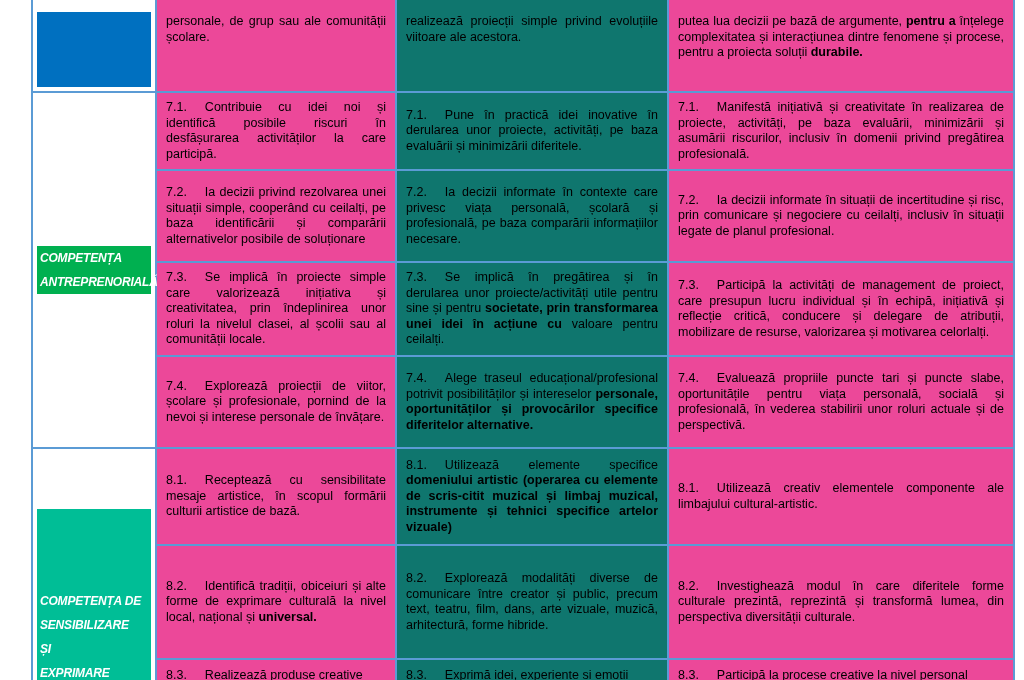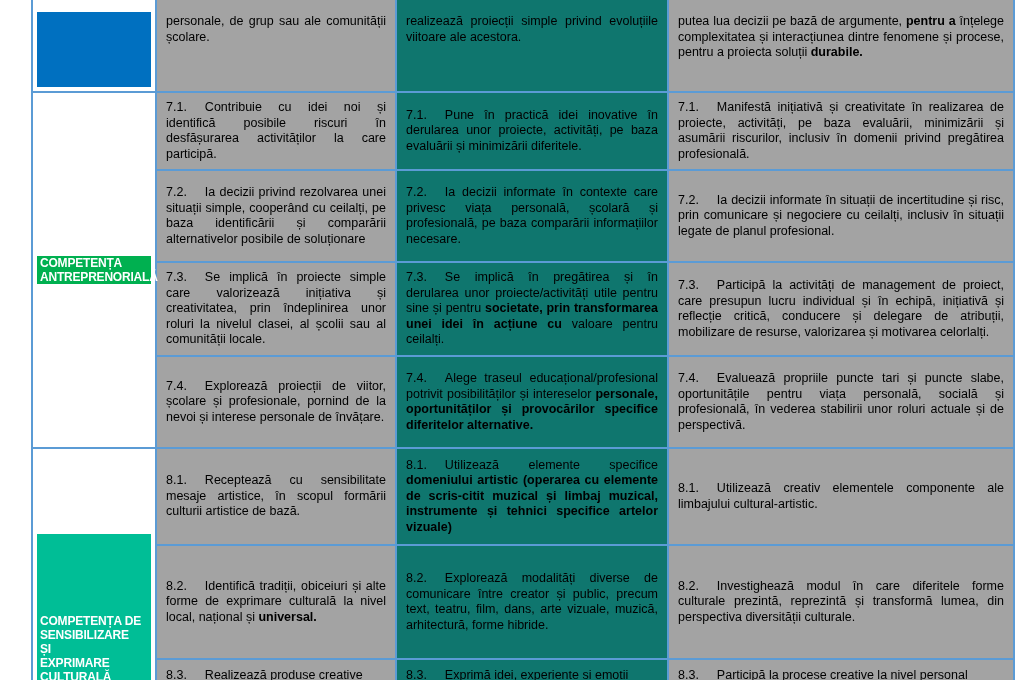--- a/index.html
+++ b/index.html
@@ -11,37 +11,37 @@
   td { border: 2px solid #5B9BD5; vertical-align: middle; }
   tr.first td { border-top: 0; }
 
   tr.h92  { height: 92px; }
   tr.h78  { height: 78px; }
   tr.h94  { height: 94px; margin-left: 12px; }
   tr.h97  { height: 97px; }
   tr.h90  { height: 114px; }
   tr.h110 { height: 110px; }
 
-  .cell { padding: 5px 9px; background: #a3a3a3; }
+  .cell { padding: 5px 9px; background: #ec4899; }
   .cell.c3 { background: #0f766e; }
   .cell .para { font-size: 12.5px; line-height: 15.5px; text-align: justify; }
   .cell .para .b { font-weight: bold; }
   .num { margin-right: 18px; }
   td.vtop { vertical-align: top; }
   td.pt14 { padding-top: 14px; }
   td.pt8  { padding-top: 8px; }
 
   .hdr-td { padding: 4px; background: #fff; }
   .hdr-block { width: 100%; height: 100%; display: flex; align-items: center; }
   .hdr-block.bottom75 { height: 75px; }
   td.vbot { vertical-align: bottom; }
   .hdr-block.toppad { align-items: flex-end; padding-top: 80px; }
   .hdr-label {
-    color: #fff; font-weight: bold; font-size: 12px; line-height: 14px;
-    letter-spacing: -0.2px; padding-left: 3px; white-space: pre-line;
+    color: #fff; font-weight: bold; font-size: 12px; line-height: 24px;
+    letter-spacing: -0.2px; padding-left: 3px; white-space: pre-line; font-style: italic;
   }
 </style>
 </head>
 <body>
 
 <div class="page">
   <table class="comp">
     <colgroup>
       <col style="width:124px">
         <col style="width:240px">

